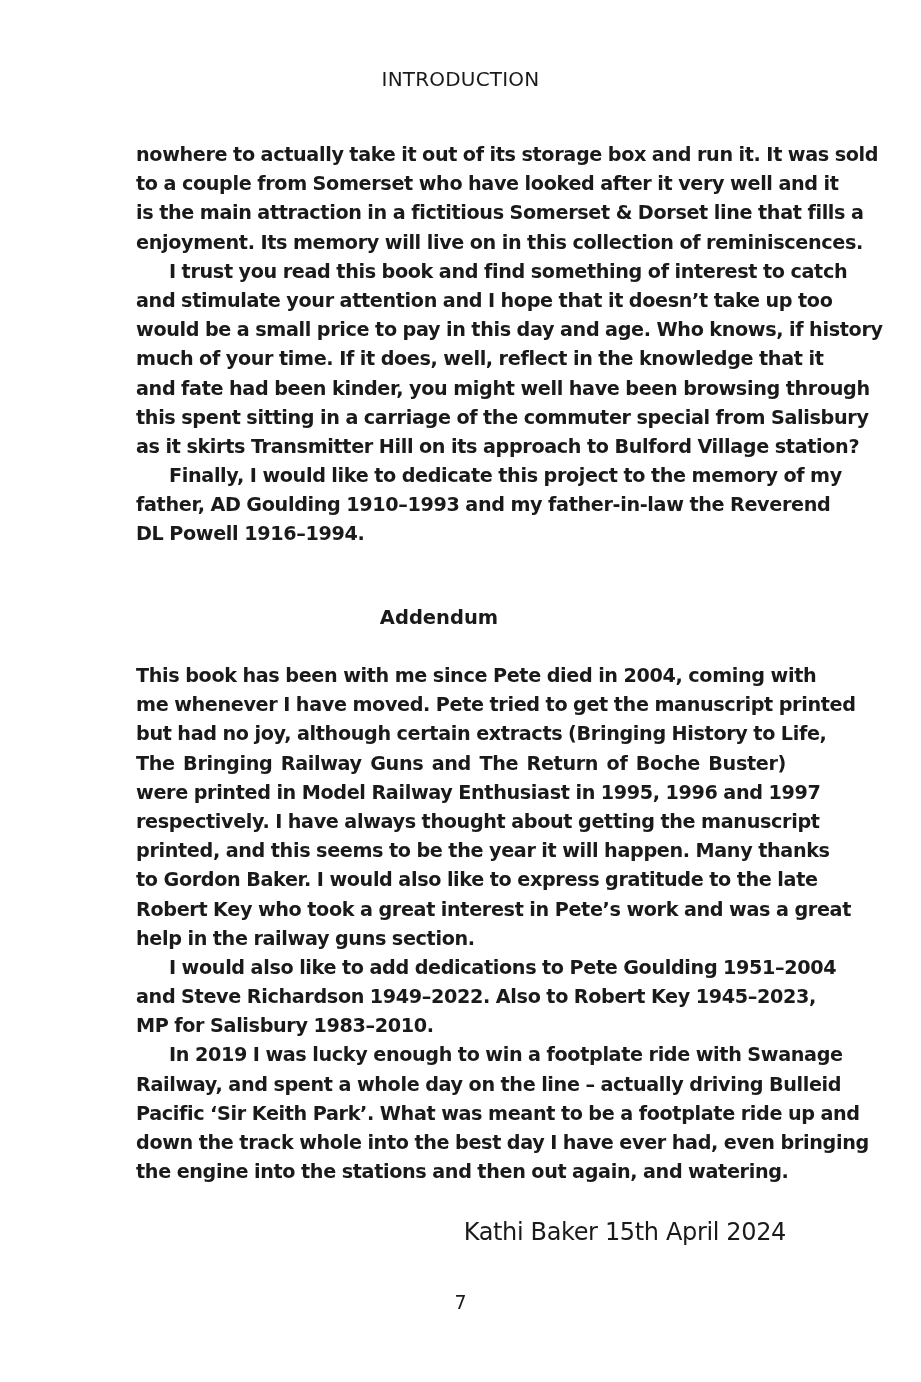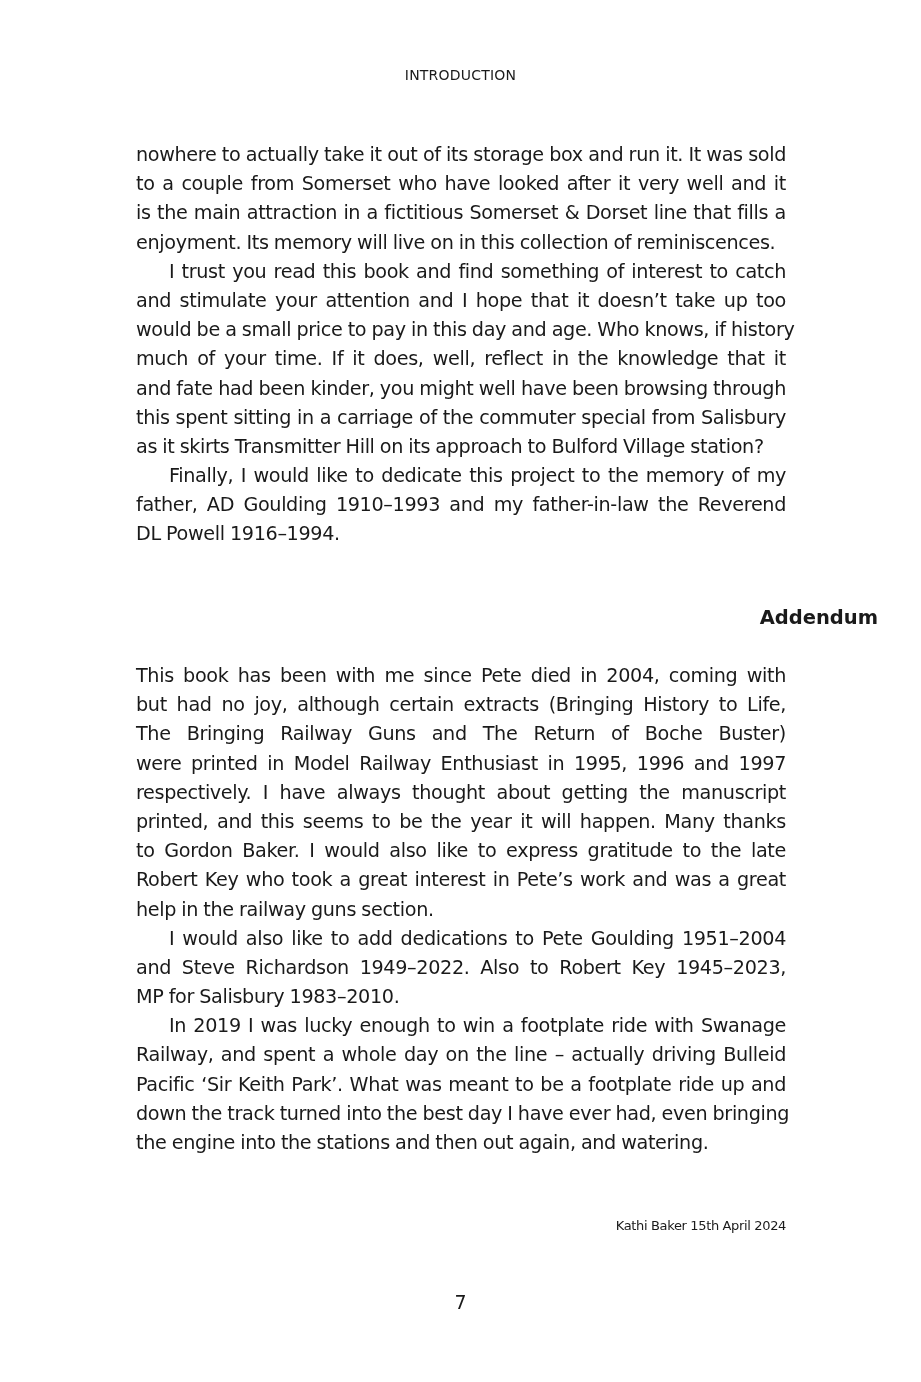--- a/index.html
+++ b/index.html
@@ -1,27 +1,27 @@
 <!DOCTYPE html>
 <html><head>
 <meta charset="utf-8">
 <style>
   html, body { margin: 0; padding: 0; background: #ffffff; }
   body { width: 921px; height: 1382px; position: relative; overflow: hidden;
          font-family: "DejaVu Sans", sans-serif; color: #1a1a1a; }
   .running-head { position: absolute; top: 67px; left: 0; width: 921px; text-align: center;
-         font-size: 14px; letter-spacing: 0.2px; }
-  .block { position: absolute; left: 136px; width: 650px; }
+         font-size: 20px; letter-spacing: 0.2px; }
+  .block { position: absolute; left: 136px; width: 650px; font-weight: bold; }
   .line { height: 29.2px; line-height: 29.2px; font-size: 19.2px; white-space: nowrap;
           text-align: justify; text-align-last: justify; letter-spacing: -0.35px; word-spacing: -0.5px; }
   .line.last { text-align-last: left; }
   .line.indent { padding-left: 33px; }
-  .heading { position: absolute; top: 606px; left: 0; width: 878px; text-align: right;
+  .heading { position: absolute; top: 606px; left: 0; width: 878px; text-align: center;
              font-weight: bold; font-size: 19.5px; }
-  .signature { position: absolute; top: 1218px; right: 135px; font-size: 13px; letter-spacing: -0.35px; }
+  .signature { position: absolute; top: 1218px; right: 135px; font-size: 24px; letter-spacing: -0.35px; }
   .page-num { position: absolute; top: 1291px; left: 0; width: 921px; text-align: center; font-size: 19px; }
 </style>
 </head>
 <body>
 
 <div class="running-head">INTRODUCTION</div>
 
 <div class="block" id="intro-block" style="top:140px;">
     <div class="line">nowhere to actually take it out of its storage box and run it. It was sold</div>
     <div class="line">to a couple from Somerset who have looked after it very well and it</div>
@@ -36,33 +36,34 @@
     <div class="line last">as it skirts Transmitter Hill on its approach to Bulford Village station?</div>
     <div class="line indent">Finally, I would like to dedicate this project to the memory of my</div>
     <div class="line">father, AD Goulding 1910–1993 and my father-in-law the Reverend</div>
     <div class="line last">DL Powell 1916–1994.</div>
   </div>
 
 <div class="heading">Addendum</div>
 
 <div class="block" id="addendum-block" style="top:661px;">
     <div class="line">This book has been with me since Pete died in 2004, coming with</div>
+    <div class="line">me whenever I have moved. Pete tried to get the manuscript printed</div>
     <div class="line">but had no joy, although certain extracts (Bringing History to Life,</div>
     <div class="line">The Bringing Railway Guns and The Return of Boche Buster)</div>
     <div class="line">were printed in Model Railway Enthusiast in 1995, 1996 and 1997</div>
     <div class="line">respectively. I have always thought about getting the manuscript</div>
     <div class="line">printed, and this seems to be the year it will happen. Many thanks</div>
     <div class="line">to Gordon Baker. I would also like to express gratitude to the late</div>
     <div class="line">Robert Key who took a great interest in Pete’s work and was a great</div>
     <div class="line last">help in the railway guns section.</div>
     <div class="line indent">I would also like to add dedications to Pete Goulding 1951–2004</div>
     <div class="line">and Steve Richardson 1949–2022. Also to Robert Key 1945–2023,</div>
     <div class="line last">MP for Salisbury 1983–2010.</div>
     <div class="line indent">In 2019 I was lucky enough to win a footplate ride with Swanage</div>
     <div class="line">Railway, and spent a whole day on the line – actually driving Bulleid</div>
     <div class="line">Pacific ‘Sir Keith Park’. What was meant to be a footplate ride up and</div>
-    <div class="line">down the track turned into the best day I have ever had, even bringing</div>
+    <div class="line">down the track whole into the best day I have ever had, even bringing</div>
     <div class="line last">the engine into the stations and then out again, and watering.</div>
   </div>
 
 <div class="signature">Kathi Baker 15th April 2024</div>
 
 <div class="page-num">7</div>
 
 </body></html>

